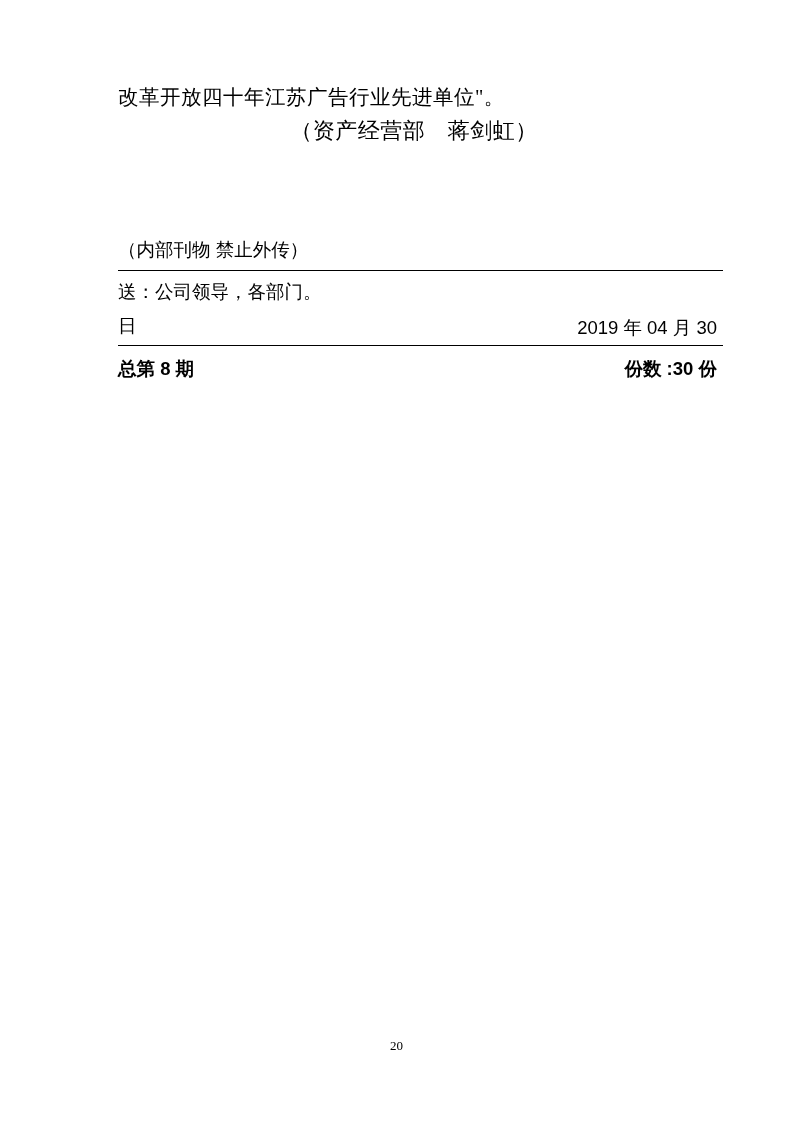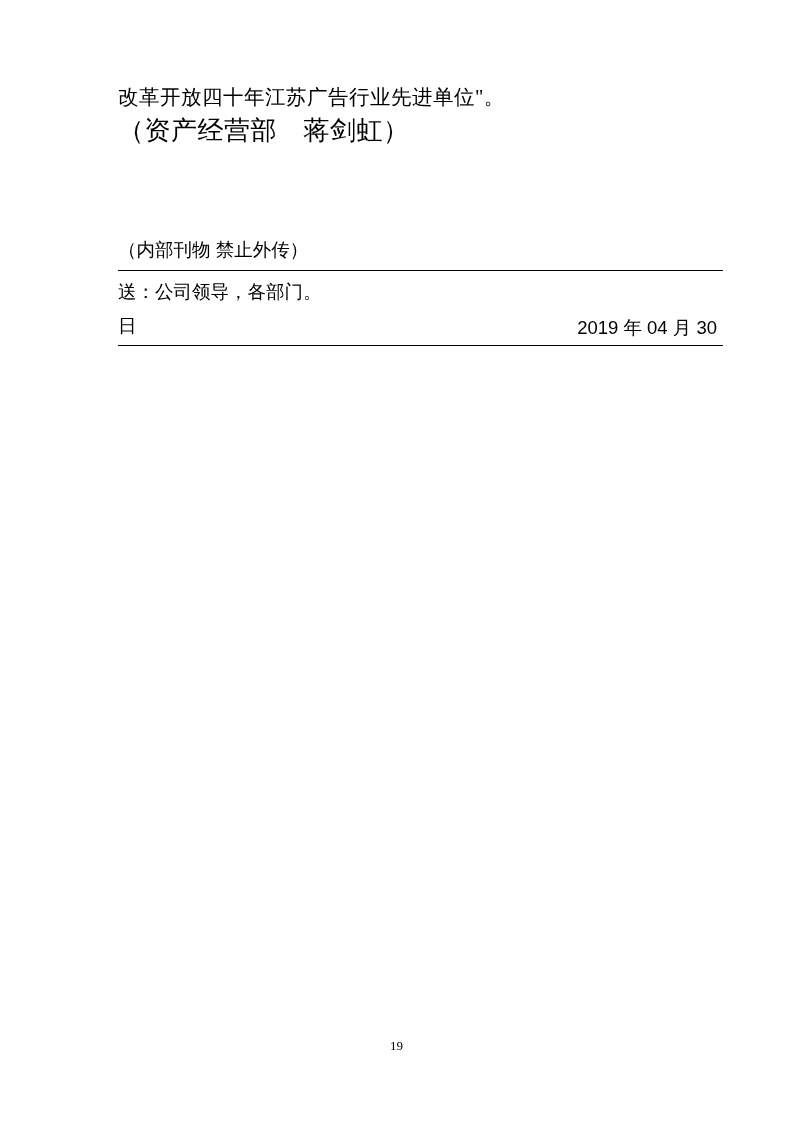--- a/index.html
+++ b/index.html
@@ -33,25 +33,25 @@
   .para-serif {
     font-family: "Liberation Serif", "DejaVu Serif", serif;
     font-size: 20.5px;
     line-height: 34px;
     letter-spacing: 0.5px;
     margin: 0;
     white-space: nowrap;
   }
   .signature {
     font-family: "Liberation Serif", "DejaVu Serif", serif;
-    font-size: 26px;
+    font-size: 22px;
     line-height: 34px;
     letter-spacing: 0.5px;
     margin: 0;
-    text-align: left;
+    text-align: center;
     padding-right: 12px;
     white-space: nowrap;
   }
 
   
   .footer-block {
     position: absolute;
     left: 118px;
     top: 234px;
     width: 605px;
@@ -131,18 +131,22 @@
     <hr class="rule">
 
     <div class="footer-row">
       <span class="left">送：公司领导，各部门。</span>
       <span class="right">2019 年 04 月 30</span>
       <span class="second-line">日</span>
     </div>
 
     <hr class="rule">
 
+    <div class="footer-row-bold">
+      <span class="left">总第 8 期</span>
+      <span class="right">份数 :30 份</span>
+    </div>
 
   </div>
 
-  <div class="page-number">19</div>
+  <div class="page-number">20</div>
 
 </div>
 
 </body></html>

